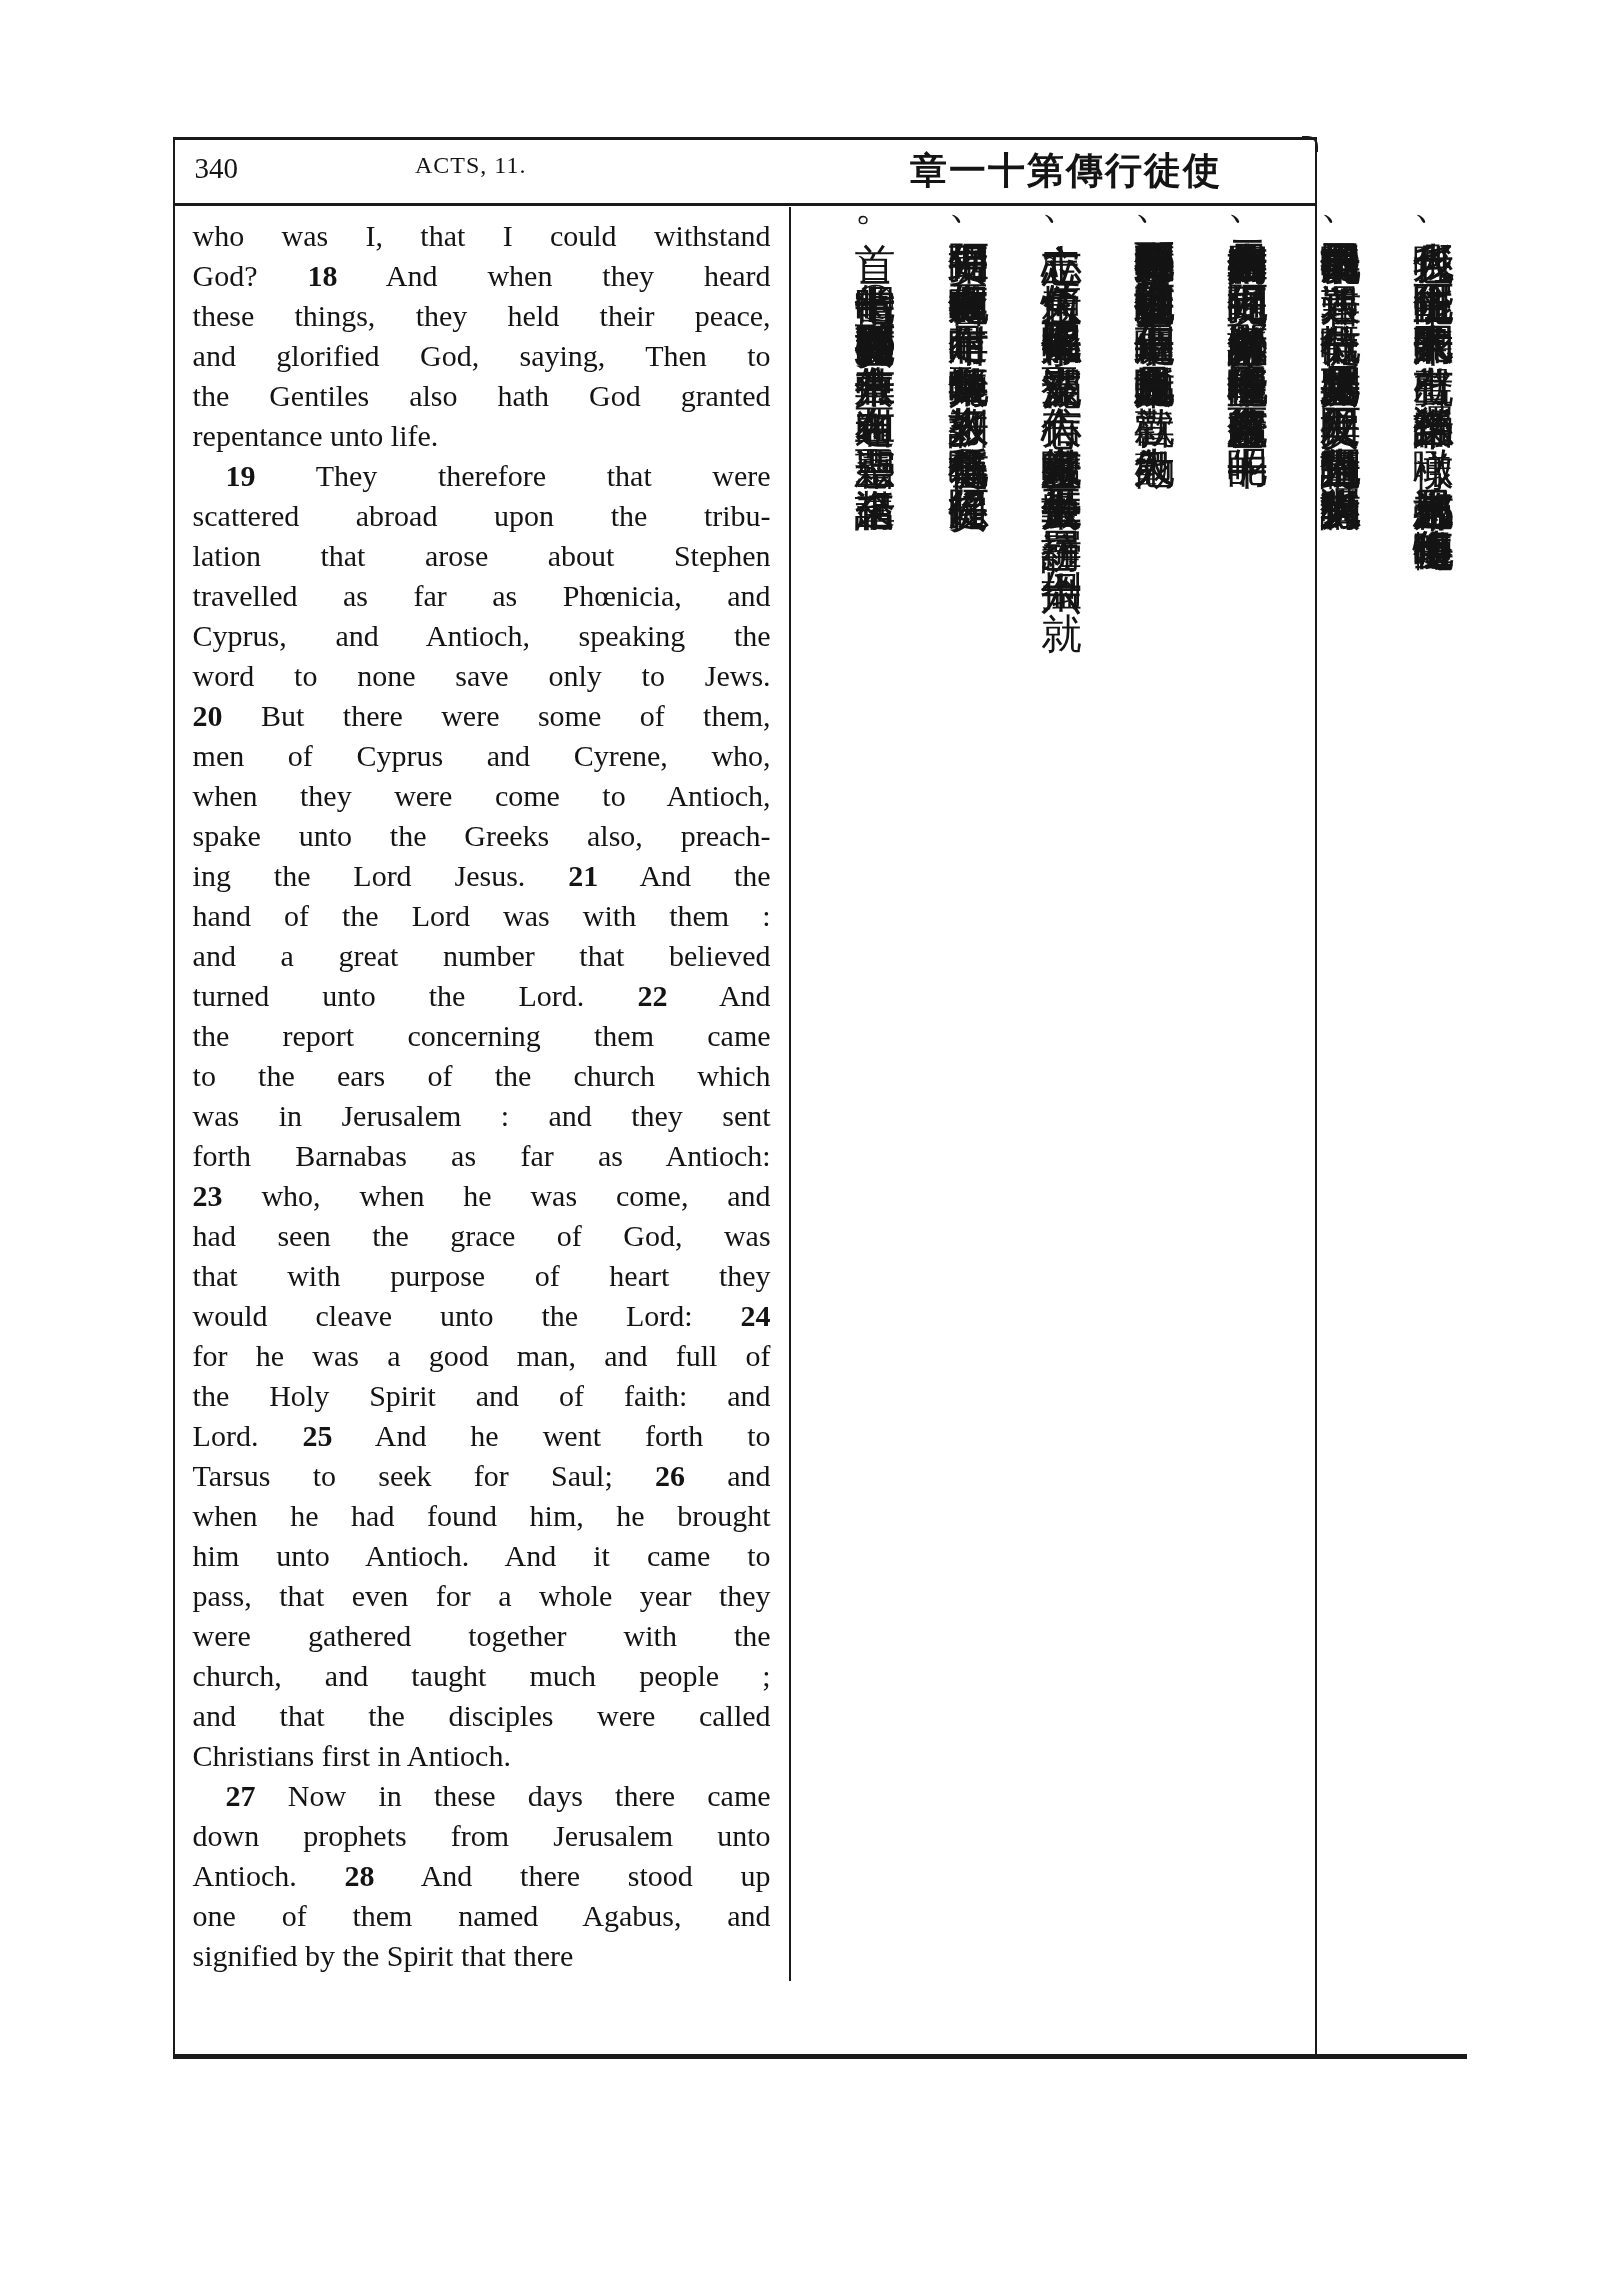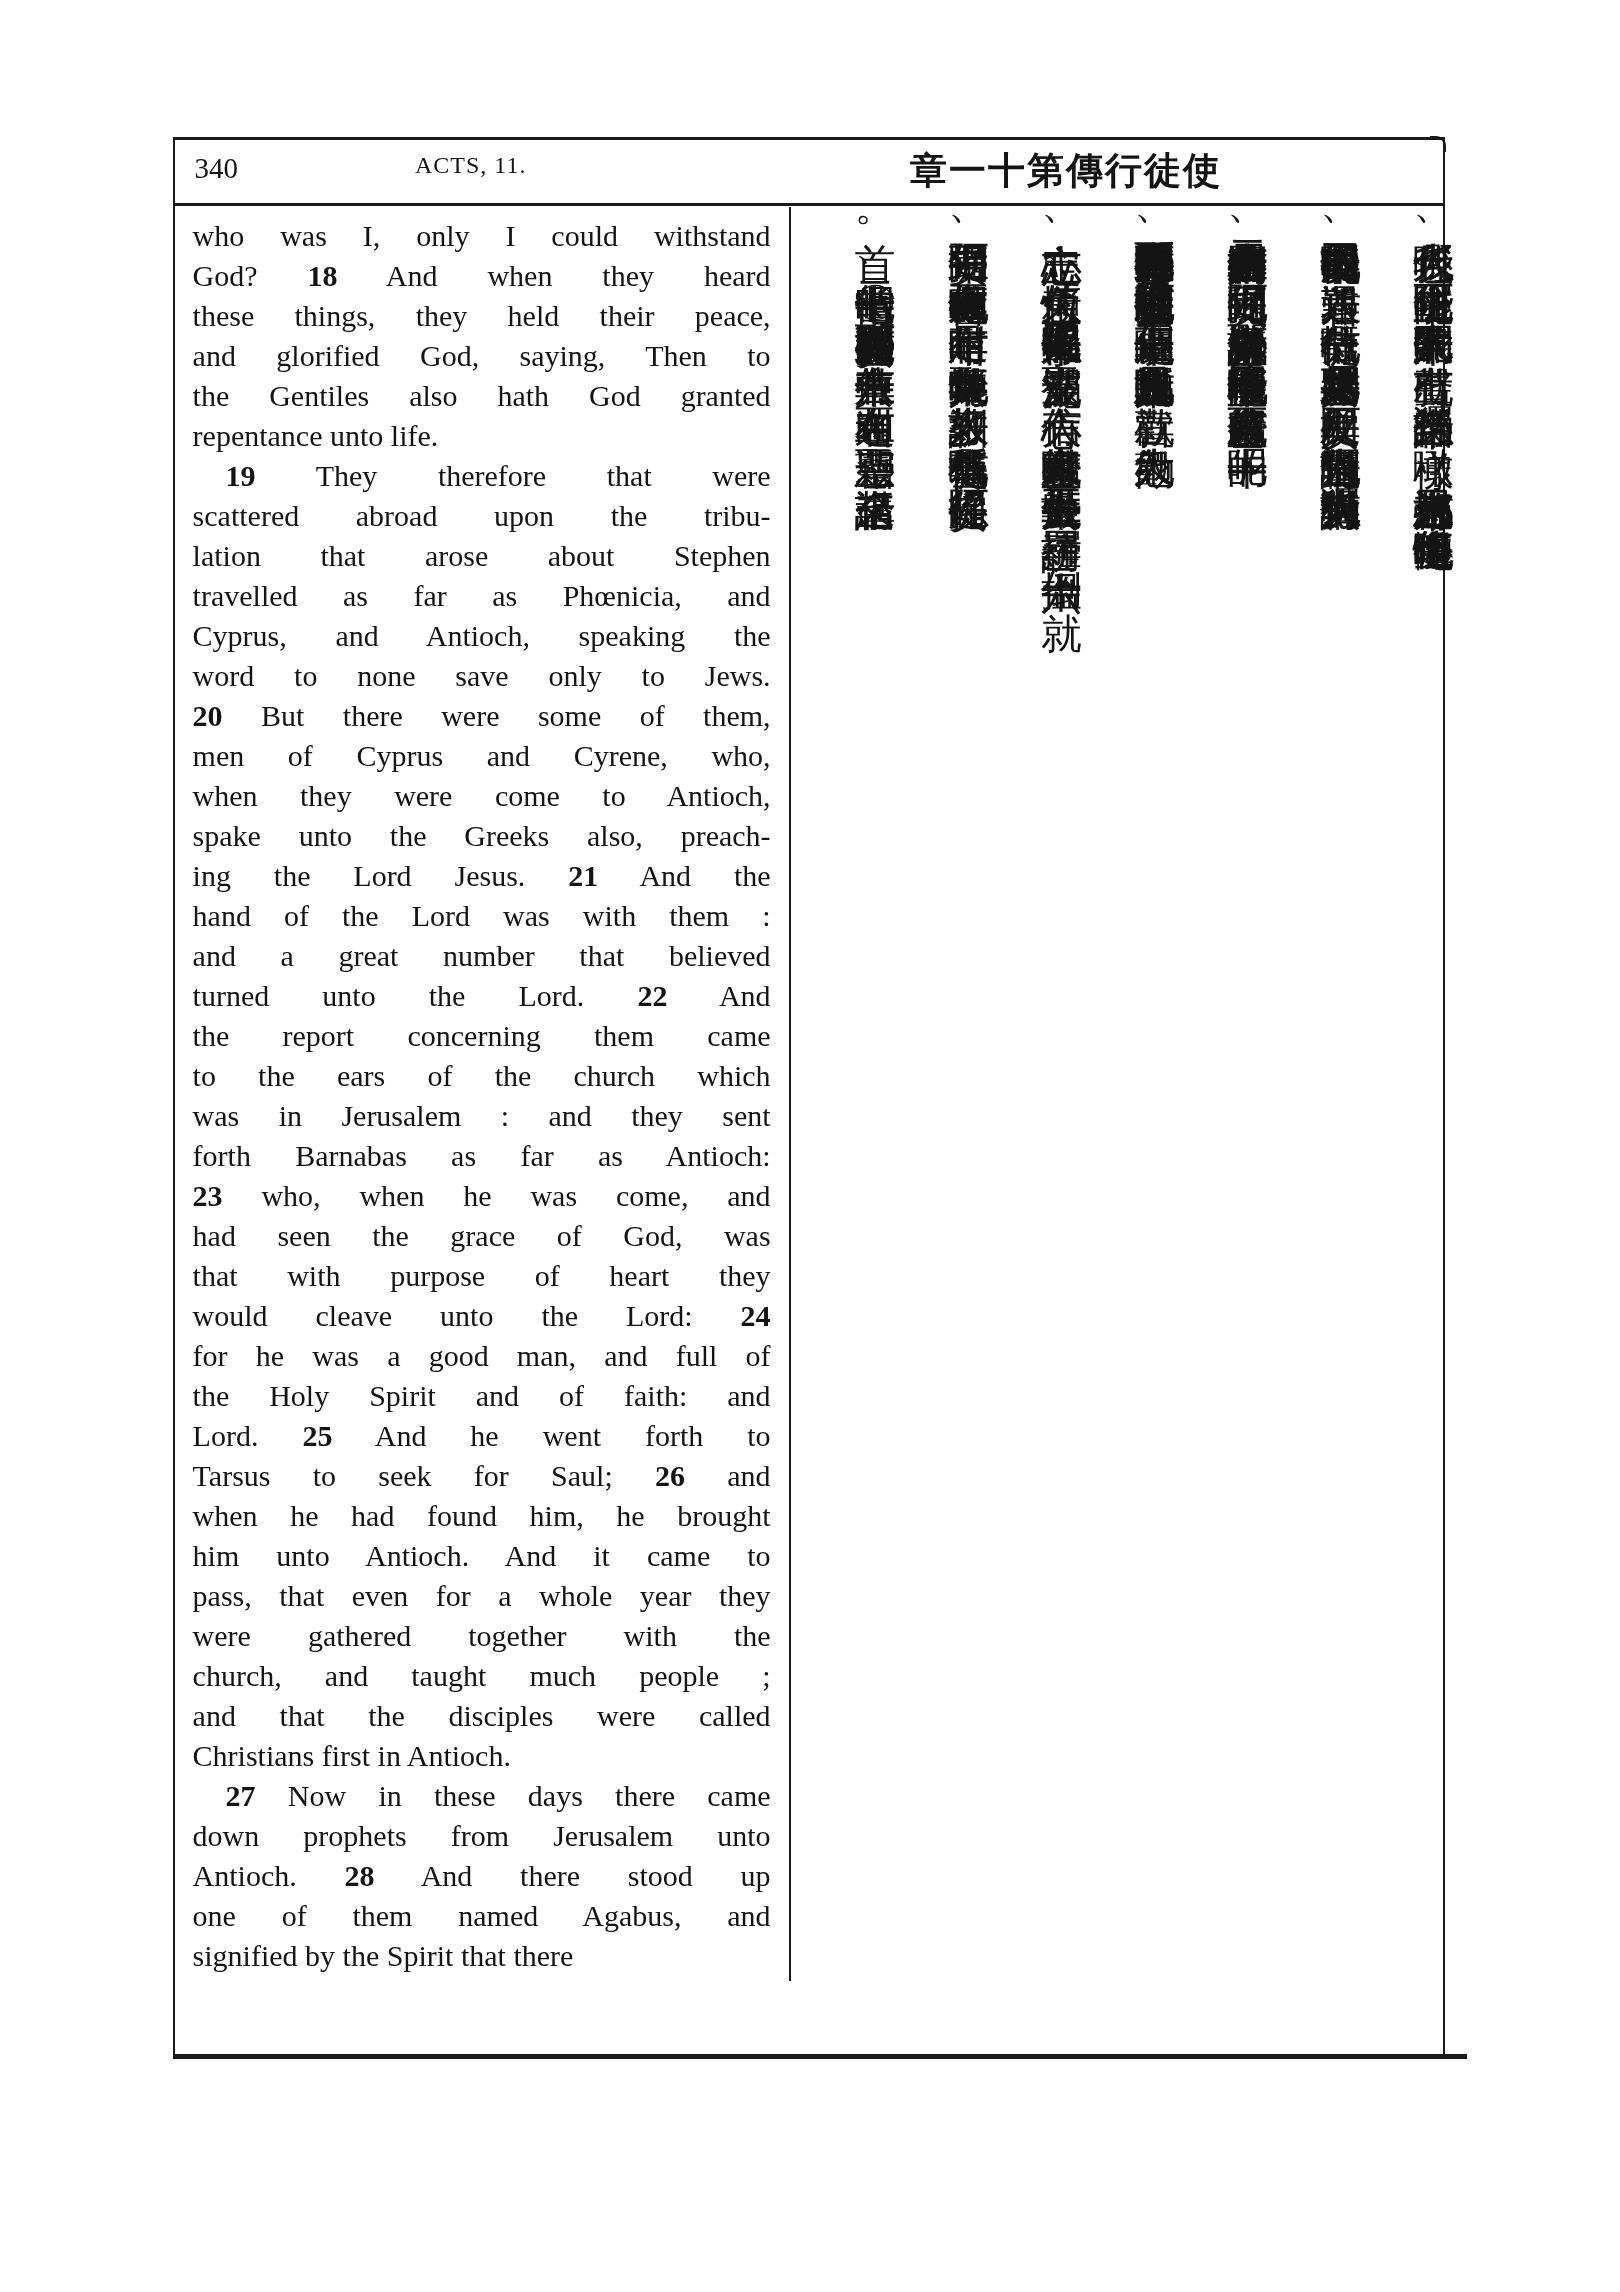--- a/index.html
+++ b/index.html
@@ -12,21 +12,21 @@
     height: 2293px;
     position: relative;
     overflow: hidden;
     font-family: "Liberation Serif", "DejaVu Serif", serif;
     color: #141414;
   }
   .page-frame {
     position: absolute;
     left: 173px;
     top: 137px;
-    width: 1272px;
+    width: 1144px;
     height: 1919px;
     border-left: 2.9px solid #1a1a1a;
     border-right: 2.9px solid #1a1a1a;
     border-top: 3.9px solid #1a1a1a;
     box-sizing: border-box;
     text-decoration: underline;
   }
   .header {
     position: absolute;
     left: 0;
@@ -134,21 +134,21 @@
 <div class="page-frame">
   <div class="corner-mark"></div>
 
   <div class="header">
     <span class="page-number">340</span>
     <span class="running-head">ACTS, 11.</span>
     <span class="chinese-head">章一十第傳行徒使</span>
   </div>
 
   <div class="english-column" id="english-column">
-      <div class="line">who was I, only I could withstand</div>
+      <div class="line">who was I, that I could withstand</div>
       <div class="line">God?   <span class="verse-num">18</span> And when they heard</div>
       <div class="line">these things, they held their peace,</div>
       <div class="line">and glorified God, saying, Then to</div>
       <div class="line">the Gentiles also hath God granted</div>
       <div class="line last">repentance unto life.</div>
       <div class="line indent"><span class="verse-num">19</span> They therefore that were</div>
       <div class="line">scattered abroad upon the tribu-</div>
       <div class="line">lation that arose about Stephen</div>
       <div class="line">travelled as far as Phœnicia, and</div>
       <div class="line">Cyprus, and Antioch, speaking the</div>

